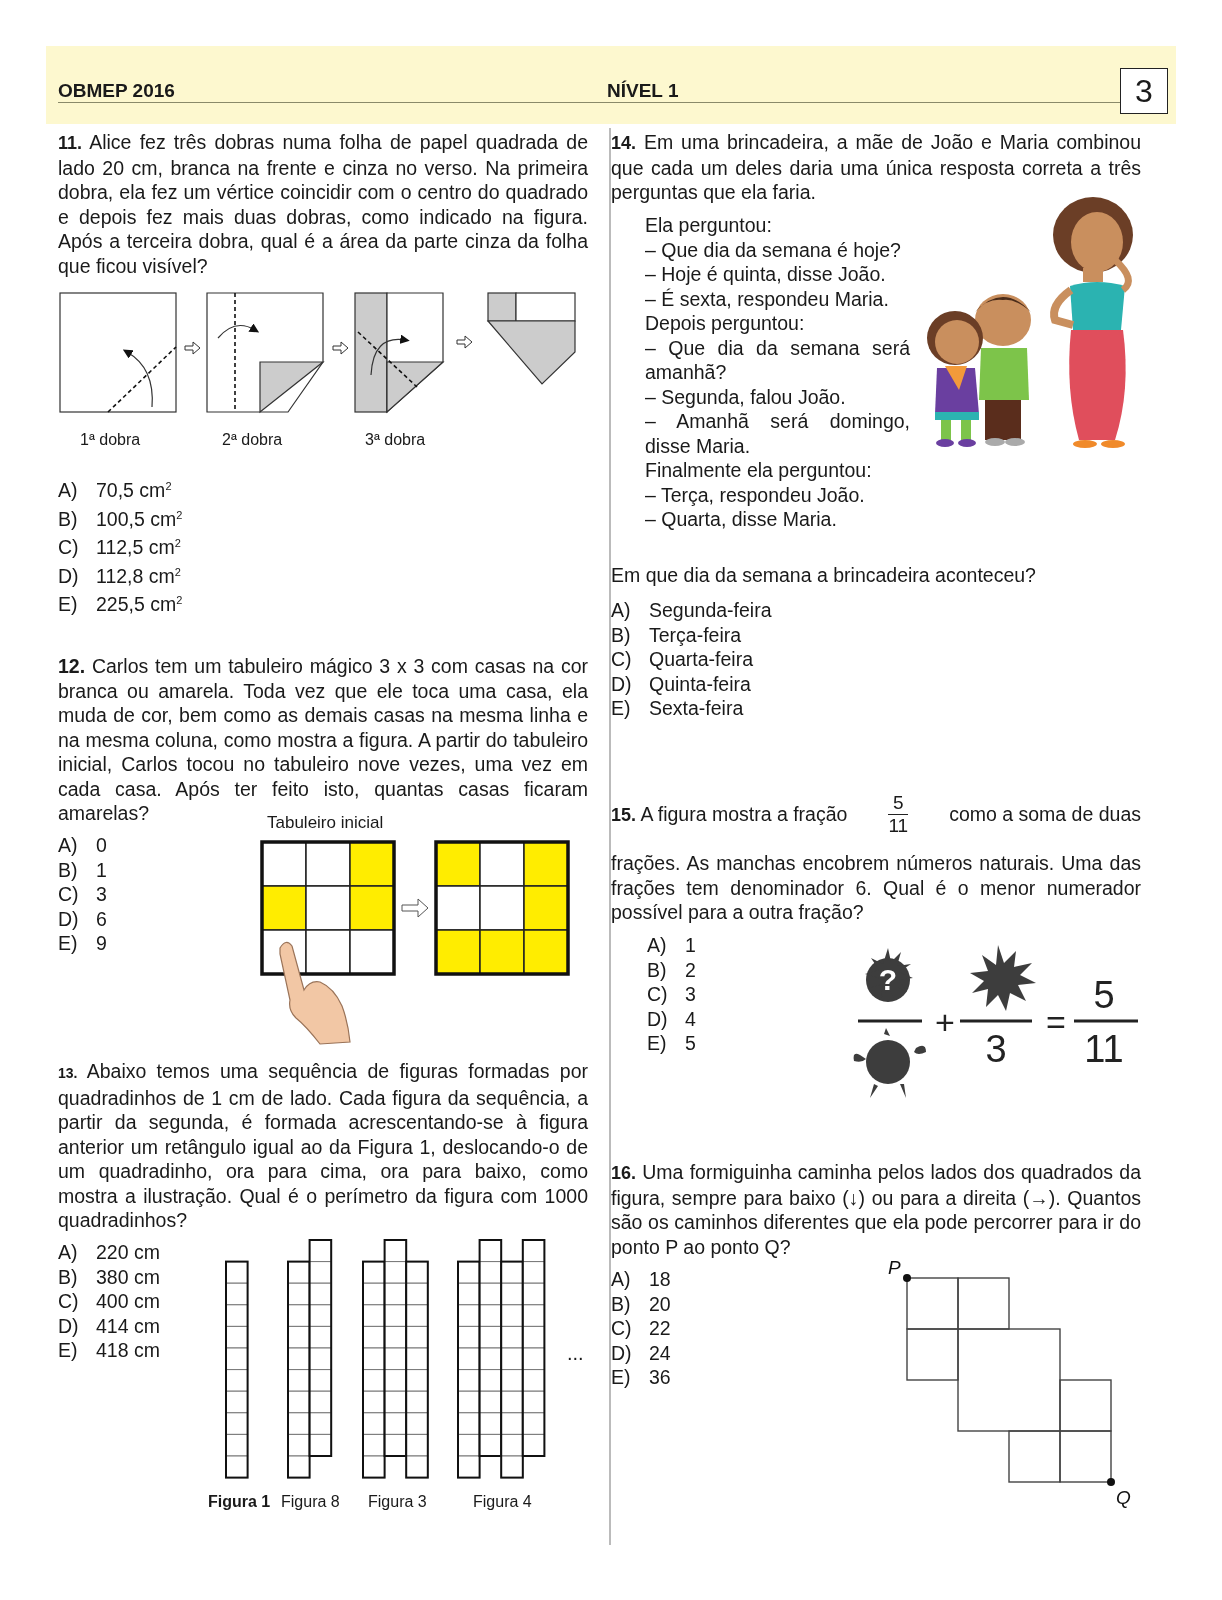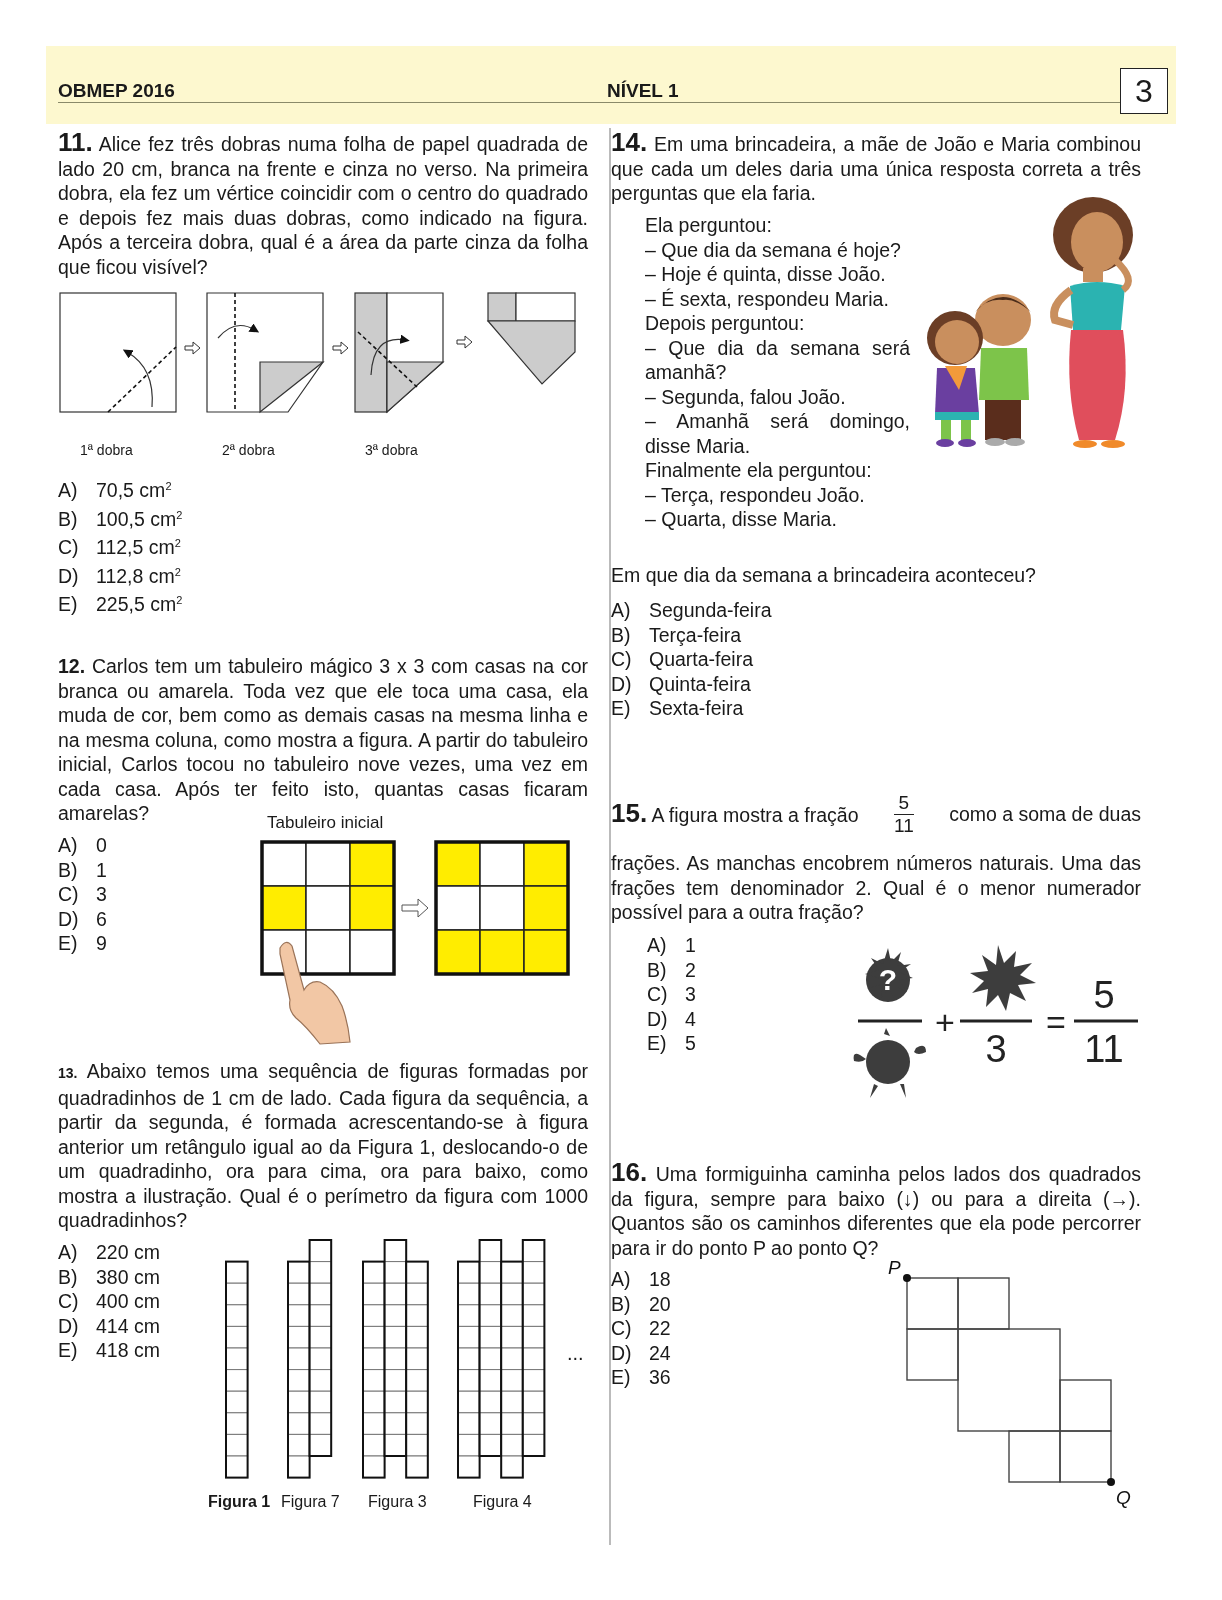--- a/index.html
+++ b/index.html
@@ -5,25 +5,25 @@
   html, body { margin: 0; padding: 0; background: #ffffff; }
   body { width: 1222px; height: 1600px; position: relative; font-family: "Liberation Sans", sans-serif; color: #1a1a1a; overflow: hidden; }
   .abs { position: absolute; }
   .header { left: 46px; top: 46px; width: 1130px; height: 78px; background: #fdf8cf; }
   .hdr-line { left: 58px; top: 102px; width: 1064px; height: 1px; background: #8a8a6a; }
   .hdr-left { left: 58px; top: 80px; font-weight: bold; font-size: 19px; }
   .hdr-mid { left: 607px; top: 80px; font-weight: bold; font-size: 19px; }
   .page-box { left: 1120px; top: 68px; width: 46px; height: 44px; border: 1.5px solid #222; background: #fff; font-size: 32px; text-align: center; line-height: 44px; }
   .divider { left: 609px; top: 128px; width: 2px; height: 1417px; background: #bbbbbb; }
   .q { font-size: 19.5px; line-height: 24.5px; text-align: justify; }
-  .q b { font-size: 26px; }
+  .q b { font-size: 18px; }
   .opt { font-size: 19.5px; line-height: 24.5px; }
   .opt .l { display: inline-block; width: 38px; }
   .dialog { font-size: 19.5px; line-height: 24.5px; }
-  .cap { font-size: 14px; margin-top: 11px; }
+  .cap { font-size: 16px; }
   .small-cap { font-size: 16px; }
   sup { font-size: 11px; vertical-align: 7px; }
   svg { position: absolute; overflow: visible; }
   .frac { display: inline-block; text-align: center; vertical-align: middle; font-size: 19px; line-height: 22px; }
   .frac .num { display: block; border-bottom: 1.5px solid #222; padding: 0 4px; }
   .frac .den { display: block; }
 </style>
 </head>
 <body>
 
@@ -264,21 +264,21 @@
       <rect x="322.8" y="96.4" width="21.6" height="21.6" fill="#fff" stroke="#777" stroke-width="1"></rect>
       <rect x="322.8" y="118" width="21.6" height="21.6" fill="#fff" stroke="#777" stroke-width="1"></rect>
       <rect x="322.8" y="139.60000000000002" width="21.6" height="21.6" fill="#fff" stroke="#777" stroke-width="1"></rect>
       <rect x="322.8" y="161.20000000000002" width="21.6" height="21.6" fill="#fff" stroke="#777" stroke-width="1"></rect>
       <rect x="322.8" y="182.8" width="21.6" height="21.6" fill="#fff" stroke="#777" stroke-width="1"></rect>
       <rect x="322.8" y="204.4" width="21.6" height="21.6" fill="#fff" stroke="#777" stroke-width="1"></rect>
       <rect x="322.8" y="10" width="21.6" height="216" fill="none" stroke="#111" stroke-width="2"></rect>
     </g>
   </svg>
 <div class="abs small-cap" style="left:208px; top:1493px;font-weight:bold;">Figura 1</div>
-<div class="abs small-cap" style="left:281px; top:1493px;">Figura 7</div>
+<div class="abs small-cap" style="left:281px; top:1493px;">Figura 8</div>
 <div class="abs small-cap" style="left:368px; top:1493px;">Figura 3</div>
 <div class="abs small-cap" style="left:473px; top:1493px;">Figura 4</div>
 <div class="abs" style="left:567px; top:1342px; font-size:20px;">...</div>
 
 <div class="abs q" style="left:611px; top:130px; width:530px;">
   <b>14.</b>
   <span>Em uma brincadeira, a mãe de João e Maria combinou que cada um deles daria uma única resposta correta a três perguntas que ela faria.</span>
 </div>
 <div class="abs dialog" id="dialog" style="left:645px; top:213px; width:265px;">
     <div>Ela perguntou:</div>
@@ -340,21 +340,21 @@
 </div>
 
 <div class="abs q" style="left:611px; top:792px; width:530px; display:flex; align-items:center; justify-content:space-between;">
   <span><b>15.</b> <span>A figura mostra a fração</span></span>
   <span class="frac">
       <span class="num">5</span>
       <span class="den">11</span>
     </span>
   <span>como a soma de duas</span>
 </div>
-<div class="abs q" style="left:611px; top:851px; width:530px;">frações. As manchas encobrem números naturais. Uma das frações tem denominador 2. Qual é o menor numerador possível para a outra fração?</div>
+<div class="abs q" style="left:611px; top:851px; width:530px;">frações. As manchas encobrem números naturais. Uma das frações tem denominador 6. Qual é o menor numerador possível para a outra fração?</div>
 <div class="abs opt" style="left:611px; top:933px;padding-left:36px;">
   <div><span class="l">A)</span><span>1</span></div>
   <div><span class="l">B)</span><span>2</span></div>
   <div><span class="l">C)</span><span>3</span></div>
   <div><span class="l">D)</span><span>4</span></div>
   <div><span class="l">E)</span><span>5</span></div>
 </div>
 <svg style="left:840px; top:930px;" width="320" height="180">
   <g>
     <circle cx="48" cy="50" r="22" fill="#3d3d3d"></circle>

